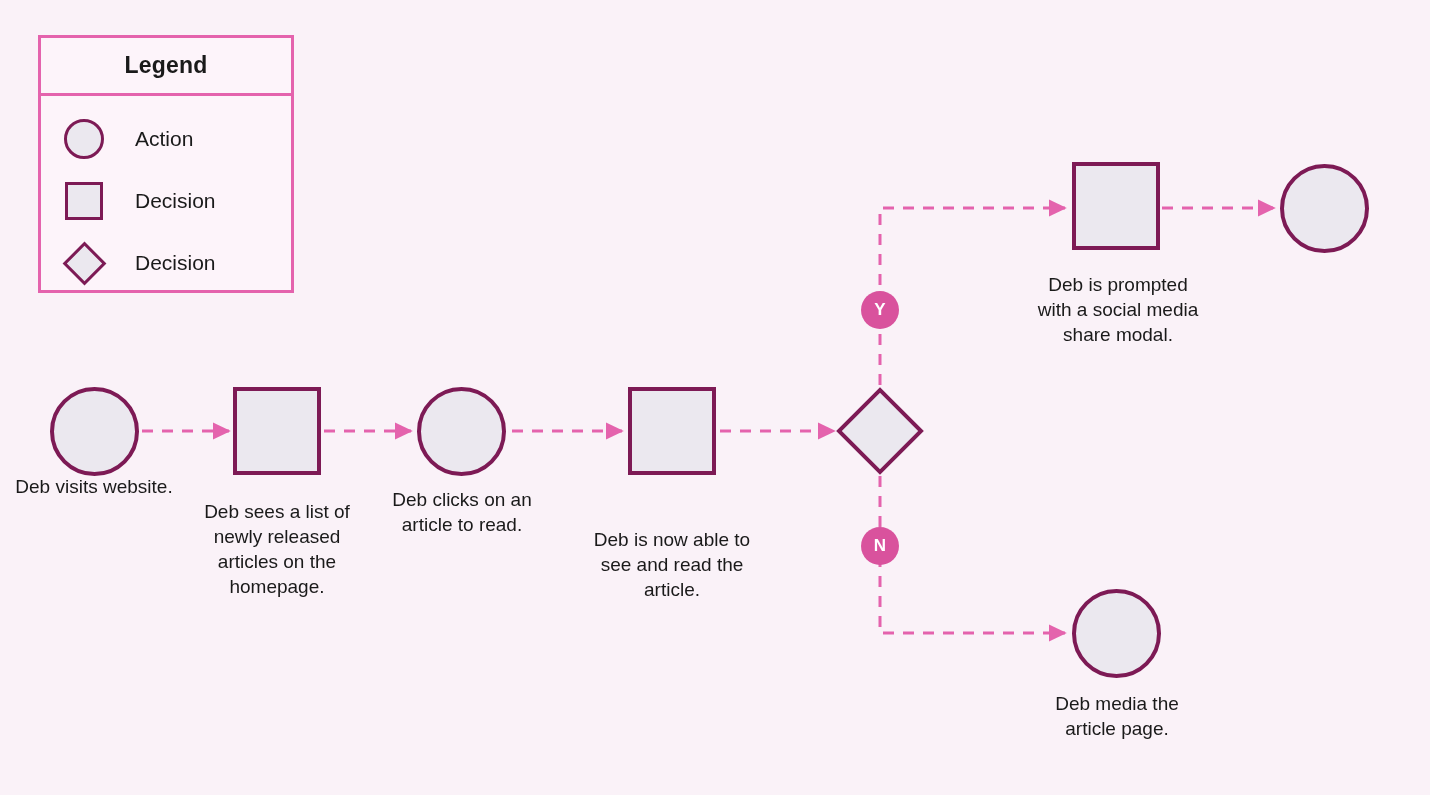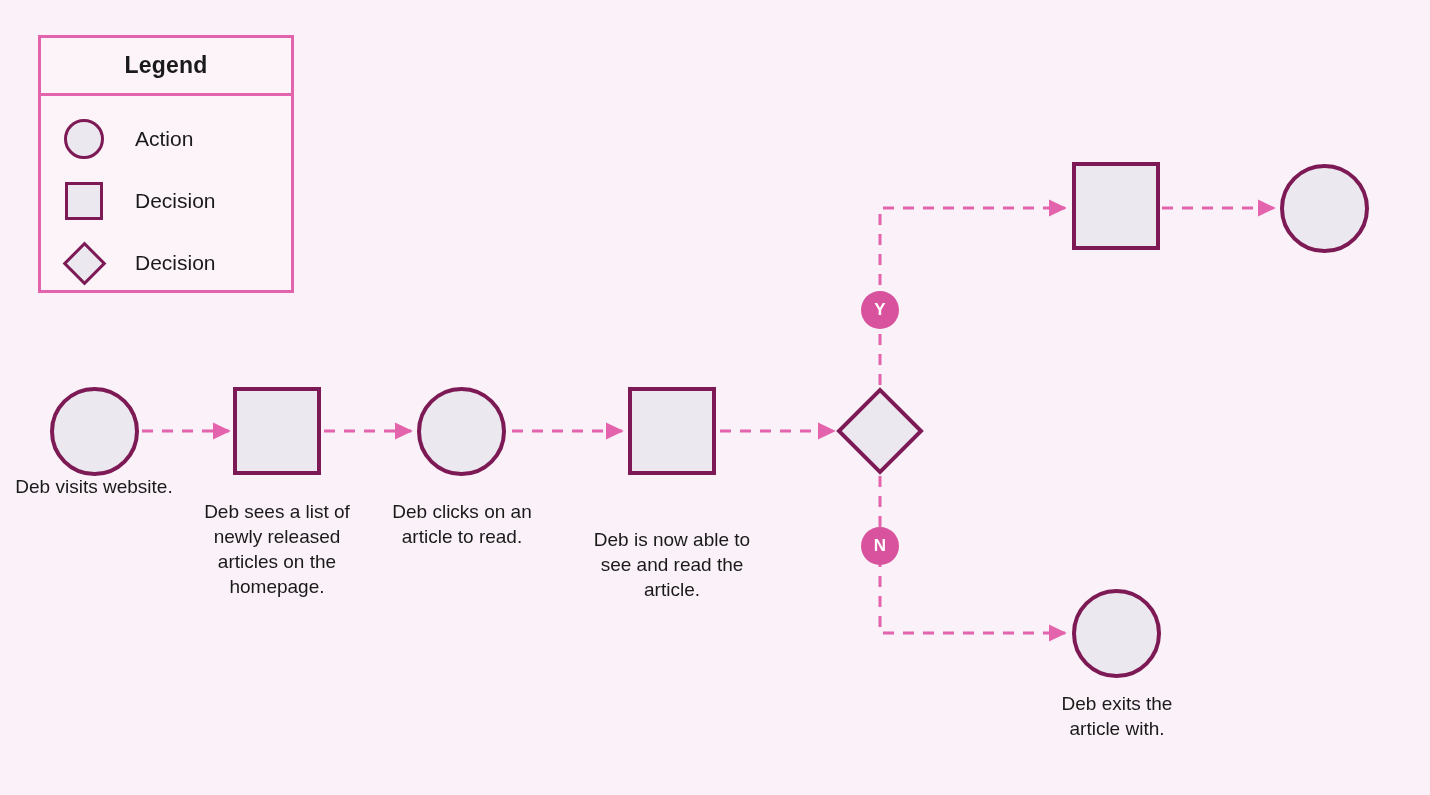--- a/index.html
+++ b/index.html
@@ -188,30 +188,31 @@
     <path d="M880,476 L880,633 L1065,633" fill="none" stroke="#e463ad" stroke-width="3" stroke-dasharray="11 9" marker-end="url(#arrow)"></path>
   </svg>
 
   <div class="node circle" style="left:50px;  top:387px; width:89px;  height:89px;"></div>
   <div class="caption" style="left:14px; top:474px; width:160px;">Deb visits website.</div>
 
   <div class="node" style="left:233px; top:387px; width:88px; height:88px;"></div>
   <div class="caption" style="left:186px; top:499px; width:182px;">Deb sees a list of newly released articles on the homepage.</div>
 
   <div class="node circle" style="left:417px; top:387px; width:89px; height:89px;"></div>
-  <div class="caption" style="left:381px; top:499px; width:162px;">Deb clicks on an article to read.</div>
+  <div class="caption" style="left:381px; top:487px; width:162px;">Deb clicks on an article to read.</div>
 
   <div class="node" style="left:628px; top:387px; width:88px; height:88px;"></div>
   <div class="caption" style="left:588px; top:527px; width:168px;">Deb is now able to see and read the article.</div>
 
   <div class="node diamond" style="left:849px; top:400px; width:62px; height:62px;"></div>
 
   <div class="node" style="left:1072px; top:162px; width:88px; height:88px;"></div>
+  <div class="caption" style="left:1030px; top:272px; width:176px;">Deb is prompted with a social media share modal.</div>
 
   <div class="node circle" style="left:1280px; top:164px; width:89px; height:89px;"></div>
 
   <div class="node circle" style="left:1072px; top:589px; width:89px; height:89px;"></div>
-  <div class="caption" style="left:1036px; top:691px; width:162px;">Deb exits the article with.</div>
+  <div class="caption" style="left:1036px; top:691px; width:162px;">Deb media the article page.</div>
 
   <div class="badge" style="left:861px; top:291px;">Y</div>
   <div class="badge" style="left:861px; top:527px;">N</div>
 
 </div>
 
 </body></html>

